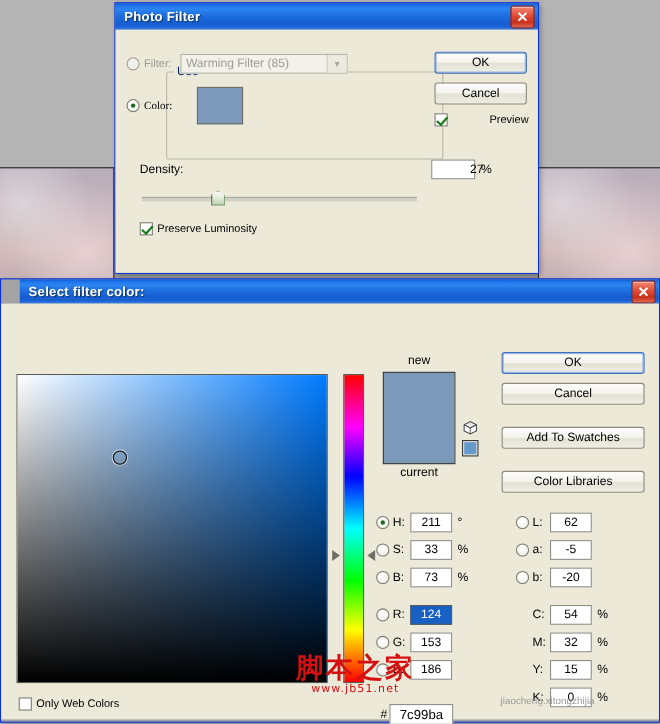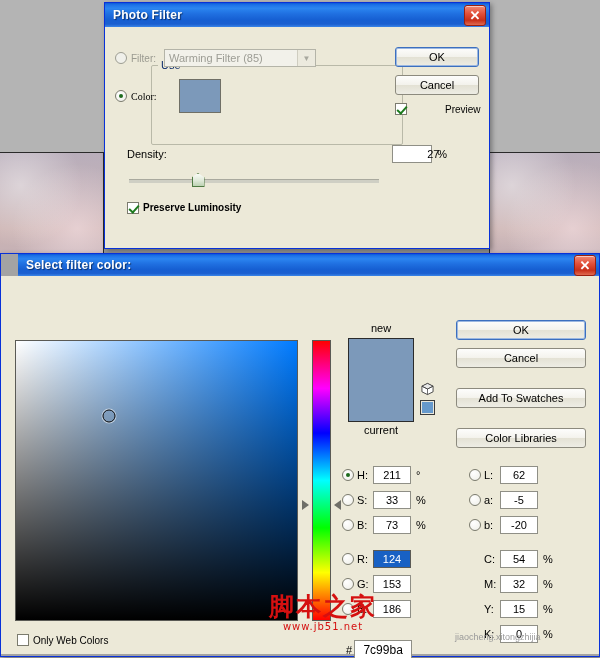--- a/index.html
+++ b/index.html
@@ -249,21 +249,21 @@
     position: absolute;
     left: 3px; top: 0px;
     width: 4px; height: 8px;
     border: solid #1d7a1d;
     border-width: 0 2px 2px 0;
     transform: rotate(42deg);
   }
   .preserve-row {
     position: absolute;
     left: 22px; top: 175px;
-    display: flex; align-items: flex-start; font-weight: bold;
+    display: flex; align-items: flex-end;
   }
 
   .pf-buttons { position: absolute; left: 290px; top: 20px; width: 84px; }
   .xp-btn {
     width: 84px;
     height: 20px;
     font-size: 11px;
     font-family: "Liberation Sans", sans-serif;
     background: linear-gradient(180deg,#fdfdfc 0%, #f3f2ec 48%, #e3e1d4 52%, #edece4 100%);
     border: 1px solid #8c8a7e;

